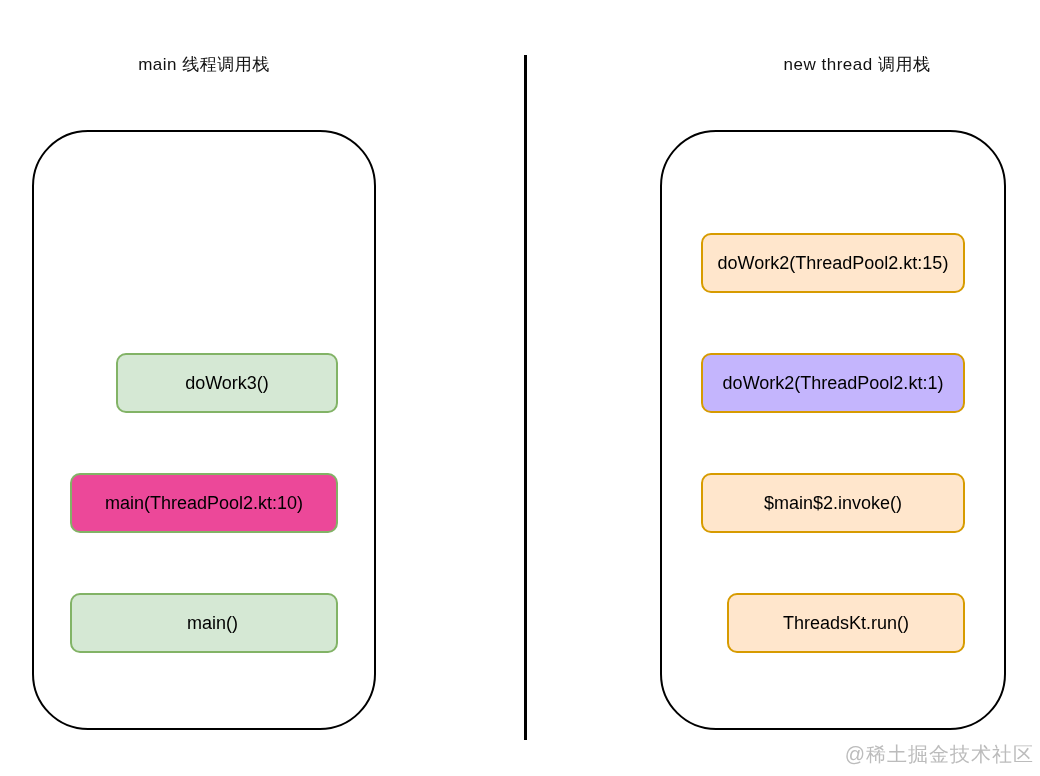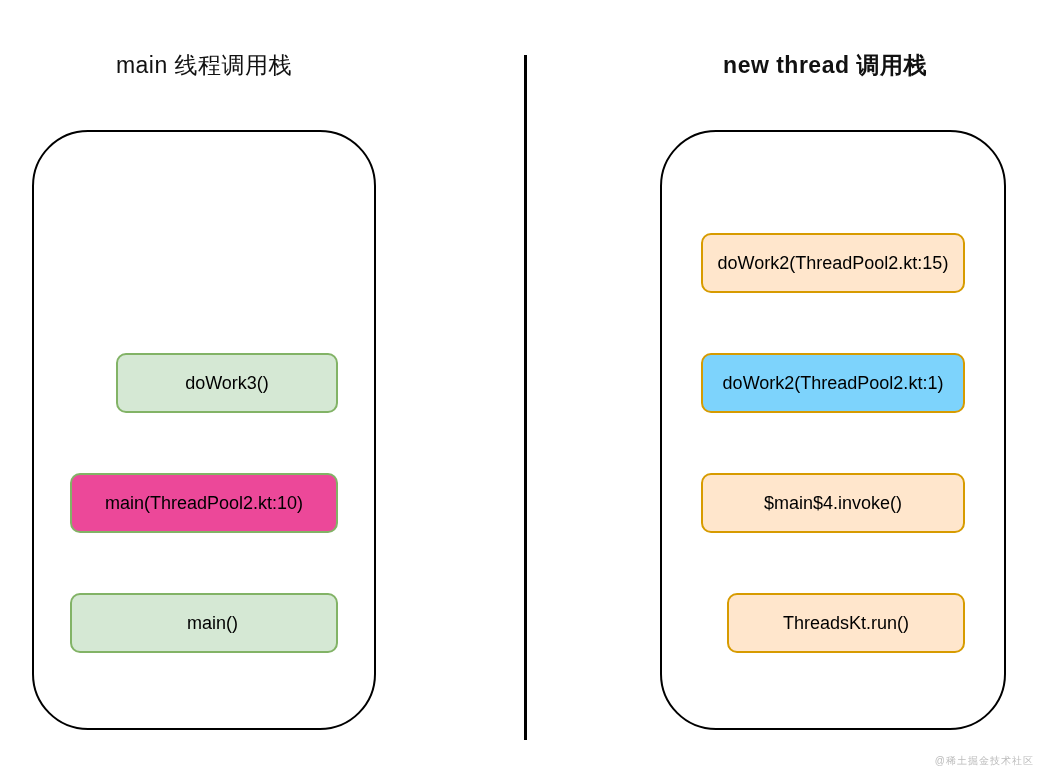--- a/index.html
+++ b/index.html
@@ -14,27 +14,27 @@
     height: 776px;
     background: #ffffff;
     overflow: hidden;
   }
   .stack-title {
     position: absolute;
     top: 48px;
     height: 34px;
     line-height: 34px;
     text-align: center;
-    font-size: 23px;
+    font-size: 17px;
     color: #111111;
     letter-spacing: 0.5px;
     white-space: nowrap;
   }
   .stack-title.left  { left: 32px;  width: 344px; }
-  .stack-title.right { left: 652px; width: 346px; font-weight: bold; }
+  .stack-title.right { left: 684px; width: 346px; }
 
   .divider {
     position: absolute;
     left: 524px;
     top: 55px;
     width: 3px;
     height: 685px;
     background: #000000;
   }
 
@@ -73,21 +73,21 @@
     font-size: 18px;
     color: #000000;
     white-space: nowrap;
     overflow: hidden;
   }
 
   .watermark {
     position: absolute;
     right: 6px;
     bottom: 8px;
-    font-size: 10px;
+    font-size: 20px;
     color: #bcbcbc;
     letter-spacing: 1px;
     white-space: nowrap;
   }
 </style>
 </head>
 <body>
 
 <div class="canvas">
 
@@ -98,20 +98,20 @@
   <div class="divider"></div>
 
   <div class="stack-container left">
       <div class="frame" style="background: rgb(213, 232, 212); border-color: rgb(130, 179, 102); margin-left: 46px;">doWork3()</div>
       <div class="frame" style="background: #ec4899; border-color: rgb(130, 179, 102);">main(ThreadPool2.kt:10)</div>
       <div class="frame" style="background: rgb(213, 232, 212); border-color: rgb(130, 179, 102); padding-left: 17px;">main()</div>
     </div>
 
   <div class="stack-container right">
       <div class="frame" style="background: rgb(255, 230, 204); border-color: rgb(215, 155, 0);">doWork2(ThreadPool2.kt:15)</div>
-      <div class="frame" style="background: #7dd3fc; border-color: rgb(215, 155, 0); text-align: center;">doWork2(ThreadPool2.kt:1)</div>
-      <div class="frame" style="background: rgb(255, 230, 204); border-color: rgb(215, 155, 0);">$main$4.invoke()</div>
+      <div class="frame" style="background: #c4b5fd; border-color: rgb(215, 155, 0); text-align: center;">doWork2(ThreadPool2.kt:1)</div>
+      <div class="frame" style="background: rgb(255, 230, 204); border-color: rgb(215, 155, 0);">$main$2.invoke()</div>
       <div class="frame" style="background: rgb(255, 230, 204); border-color: rgb(215, 155, 0); margin-left: 26px;">ThreadsKt.run()</div>
     </div>
 
   <div class="watermark">@稀土掘金技术社区</div>
 
 </div>
 
 </body></html>

